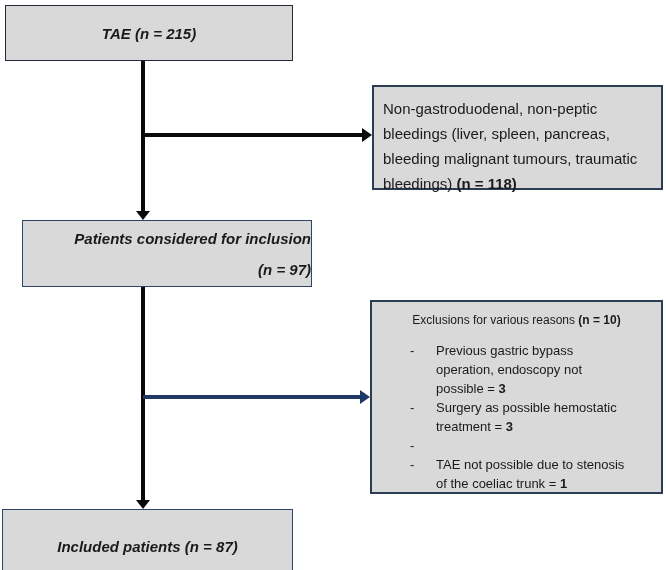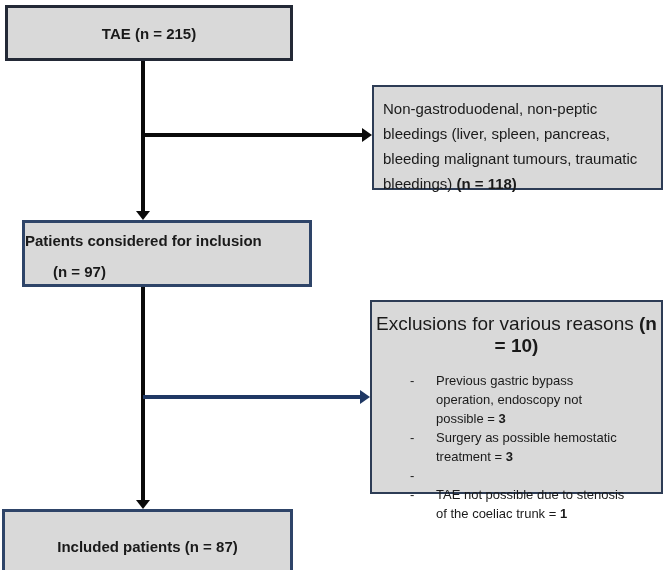--- a/index.html
+++ b/index.html
@@ -15,22 +15,23 @@
     background: #ffffff;
     overflow: hidden;
   }
   .box {
     position: absolute;
     background: #d9d9d9;
     box-sizing: border-box;
     color: #1a1a1a;
   }
   .box-left {
-    border: 3px solid #737373;
-    text-align: left;
+    border: 1px solid #737373;
+    text-align: right;
+    font-style: italic;
   }
   .box-right {
     border: 2px solid #2d3c55;
     text-align: left;
   }
   .box-tae {
     left: 5px; top: 5px;
     width: 288px; height: 56px;
     display: flex; align-items: center; justify-content: center;
     font-weight: bold; font-size: 15px;
@@ -60,21 +61,21 @@
     padding: 9px 0 0 9px;
   }
   .box-exclusions {
     left: 370px; top: 300px;
     width: 293px; height: 194px;
     font-size: 15px;
     padding-top: 11px;
   }
   .box-exclusions .excl-title {
     text-align: center;
-    font-size: 19px;
+    font-size: 12px;
   }
   .excl-list {
     margin-top: 14px;
     font-size: 13px;
     line-height: 19px;
   }
   .excl-item {
     display: flex;
   }
   .excl-item .dash {

